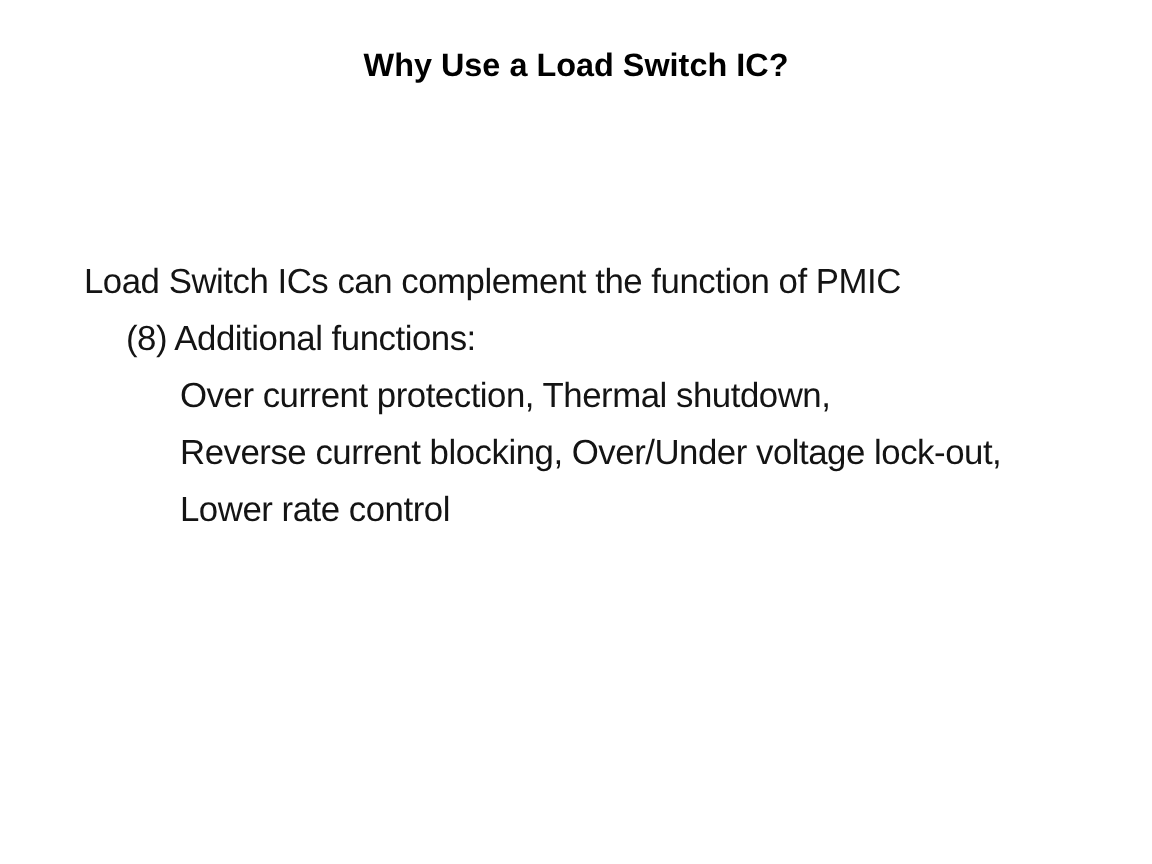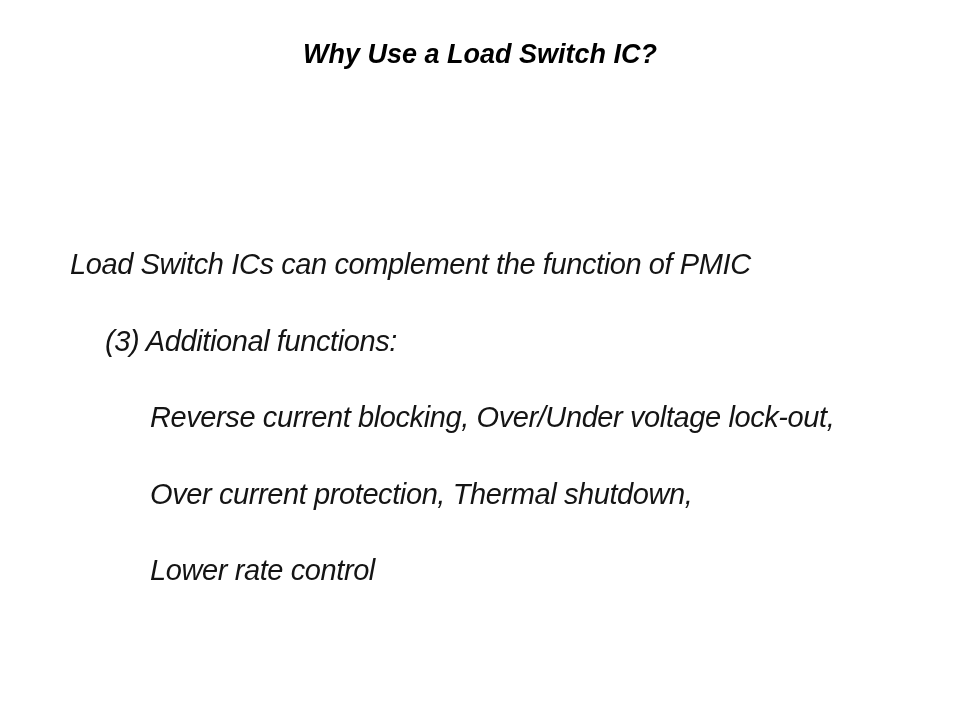--- a/index.html
+++ b/index.html
@@ -7,21 +7,20 @@
     padding: 0;
     background: #ffffff;
   }
   .slide {
     position: relative;
     width: 960px;
     height: 612px;
     background: #ffffff;
     overflow: hidden;
     font-family: "Liberation Sans", sans-serif;
-    font-style: italic;
   }
   .slide-title {
     position: absolute;
     top: 40px;
     left: 0;
     width: 100%;
     text-align: center;
     font-family: "Liberation Sans", sans-serif;
     font-weight: bold;
     font-size: 27px;
@@ -37,32 +36,31 @@
     font-family: "Liberation Sans", sans-serif;
     font-size: 29px;
     font-weight: 400;
     letter-spacing: -0.4px;
     color: #141414;
   }
   .body-line {
     height: 47.5px;
     line-height: 47.5px;
     white-space: nowrap;
-    margin-top: 29px;
   }
   .indent-0 { padding-left: 0; }
   .indent-1 { padding-left: 35px; }
   .indent-2 { padding-left: 80px; }
 </style>
 </head>
 <body>
 
 <div class="slide">
   <h1 class="slide-title">Why Use a Load Switch IC?</h1>
 
   <div class="body-text">
     <div class="body-line indent-0">Load Switch ICs can complement the function of PMIC</div>
-    <div class="body-line indent-1">(3) Additional functions:</div>
+    <div class="body-line indent-1">(8) Additional functions:</div>
+    <div class="body-line indent-2">Over current protection, Thermal shutdown,</div>
     <div class="body-line indent-2">Reverse current blocking, Over/Under voltage lock-out,</div>
-    <div class="body-line indent-2">Over current protection, Thermal shutdown,</div>
     <div class="body-line indent-2">Lower rate control</div>
   </div>
 </div>
 
 </body></html>

